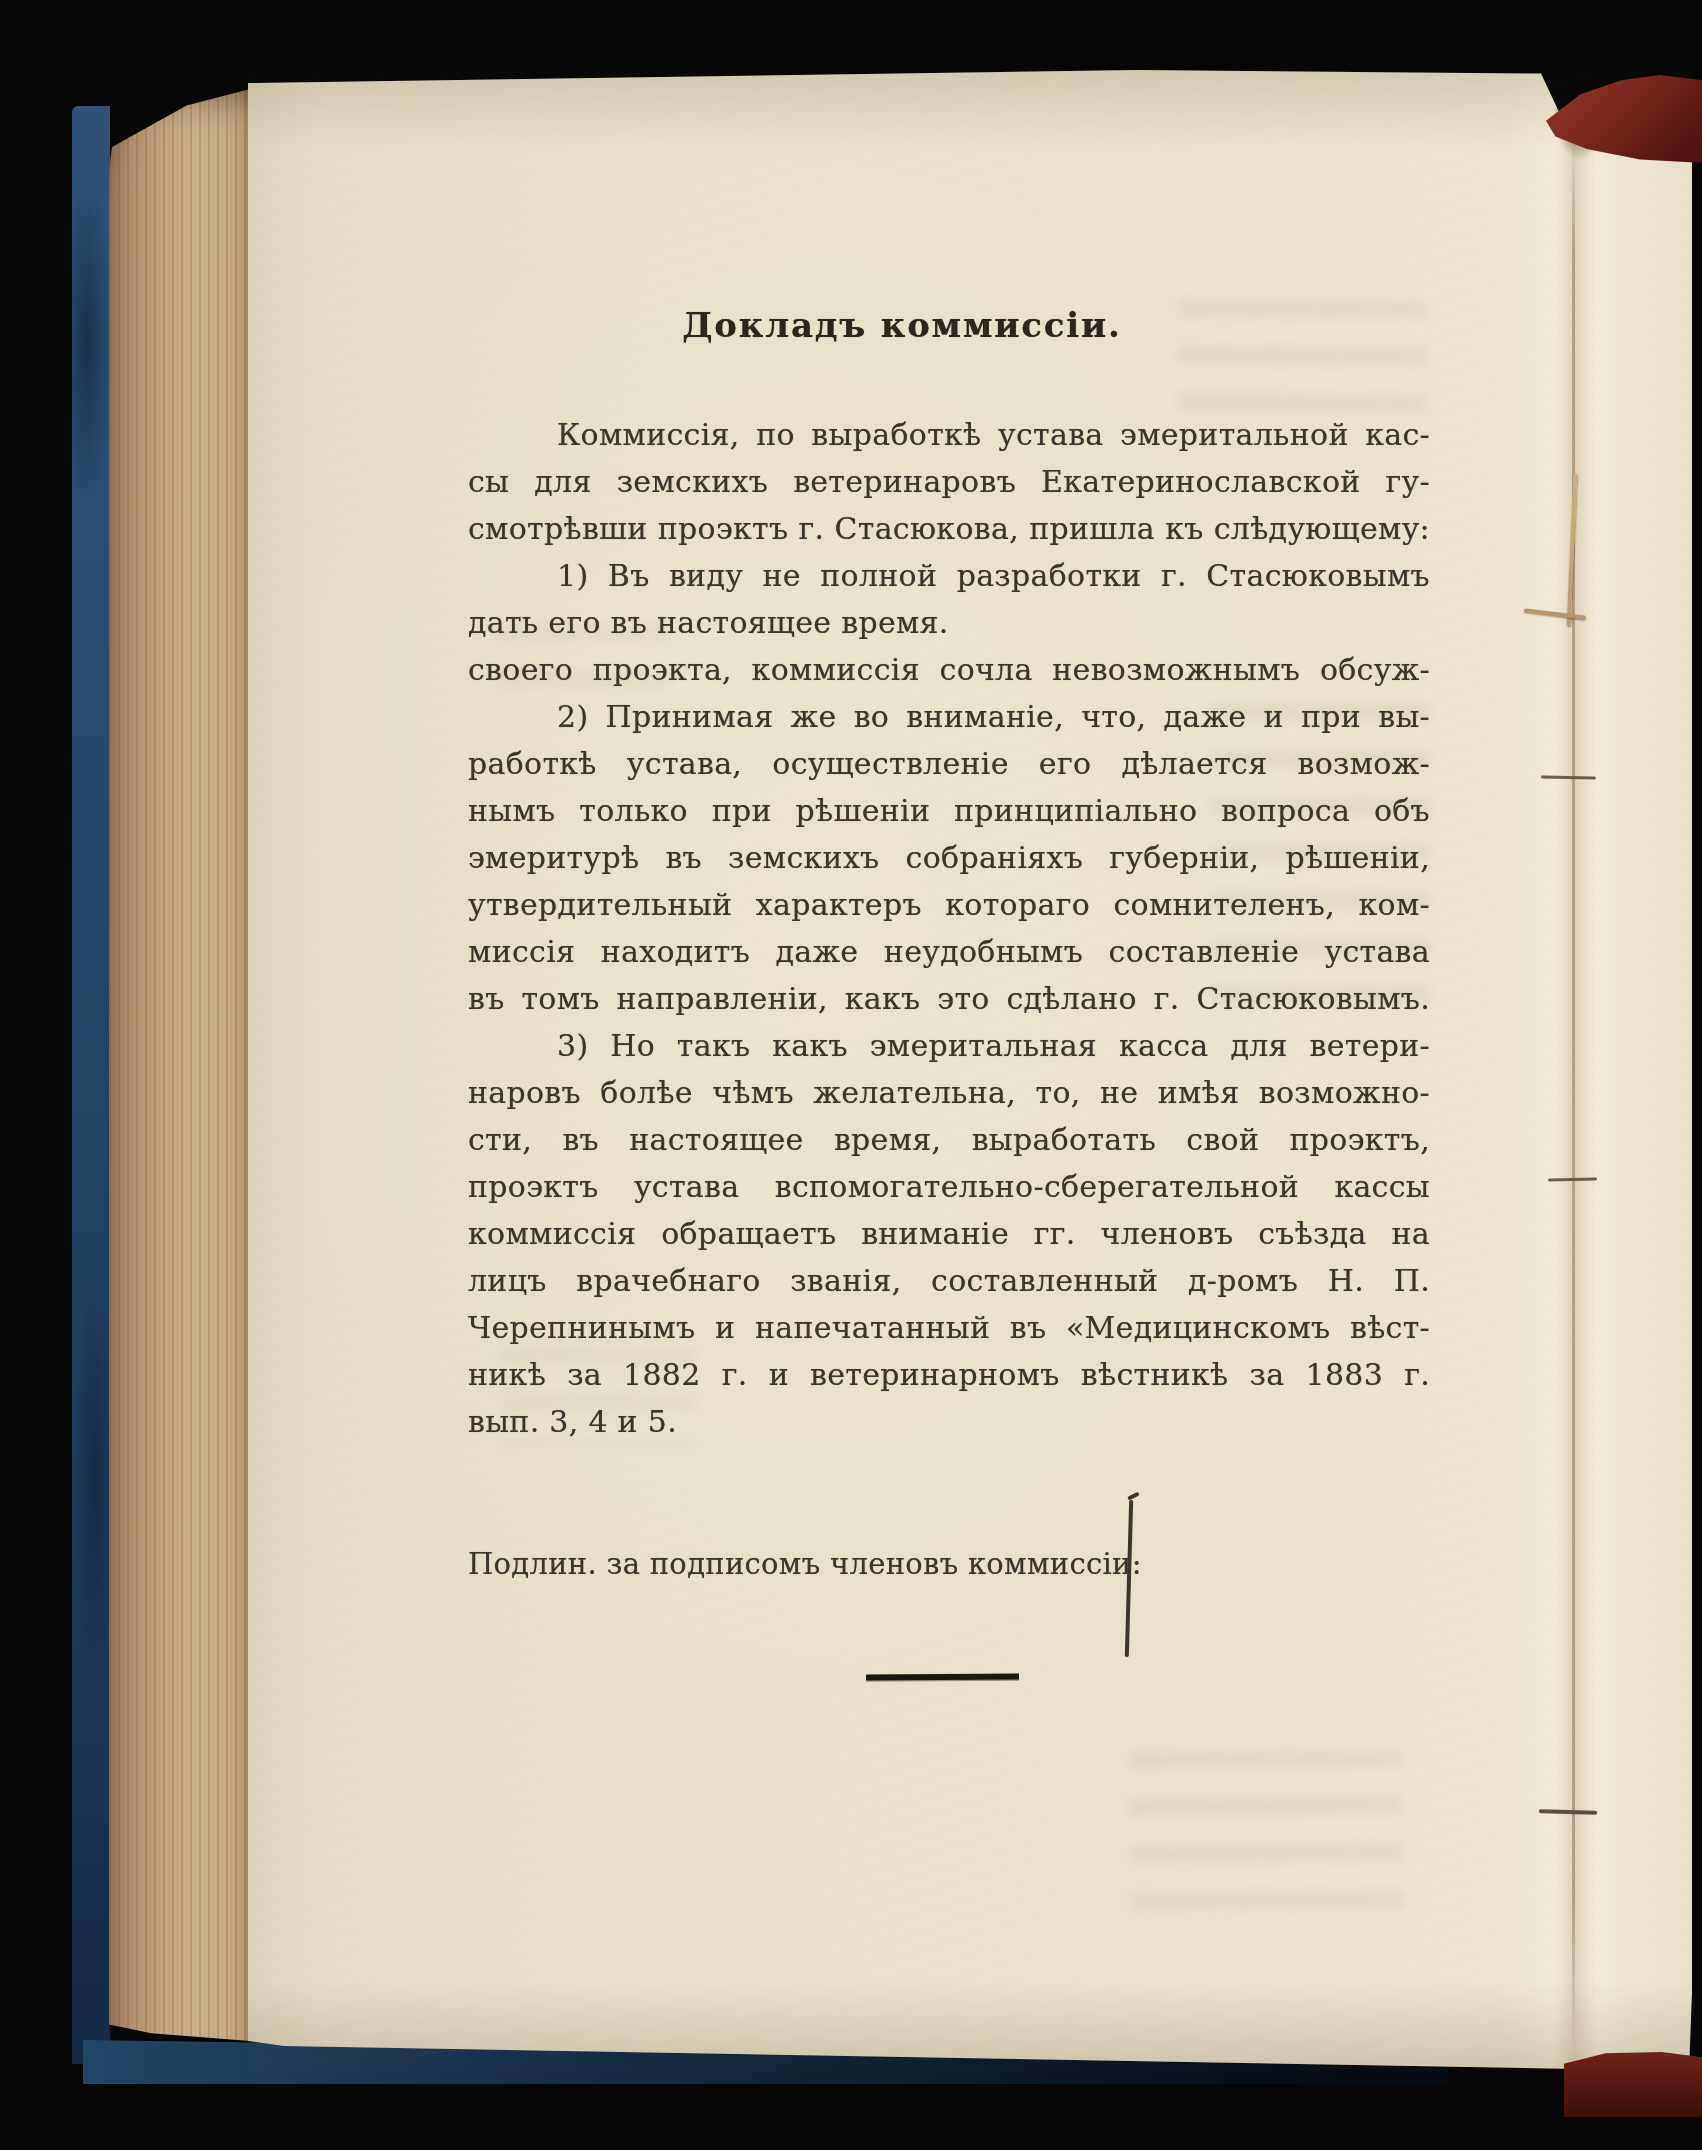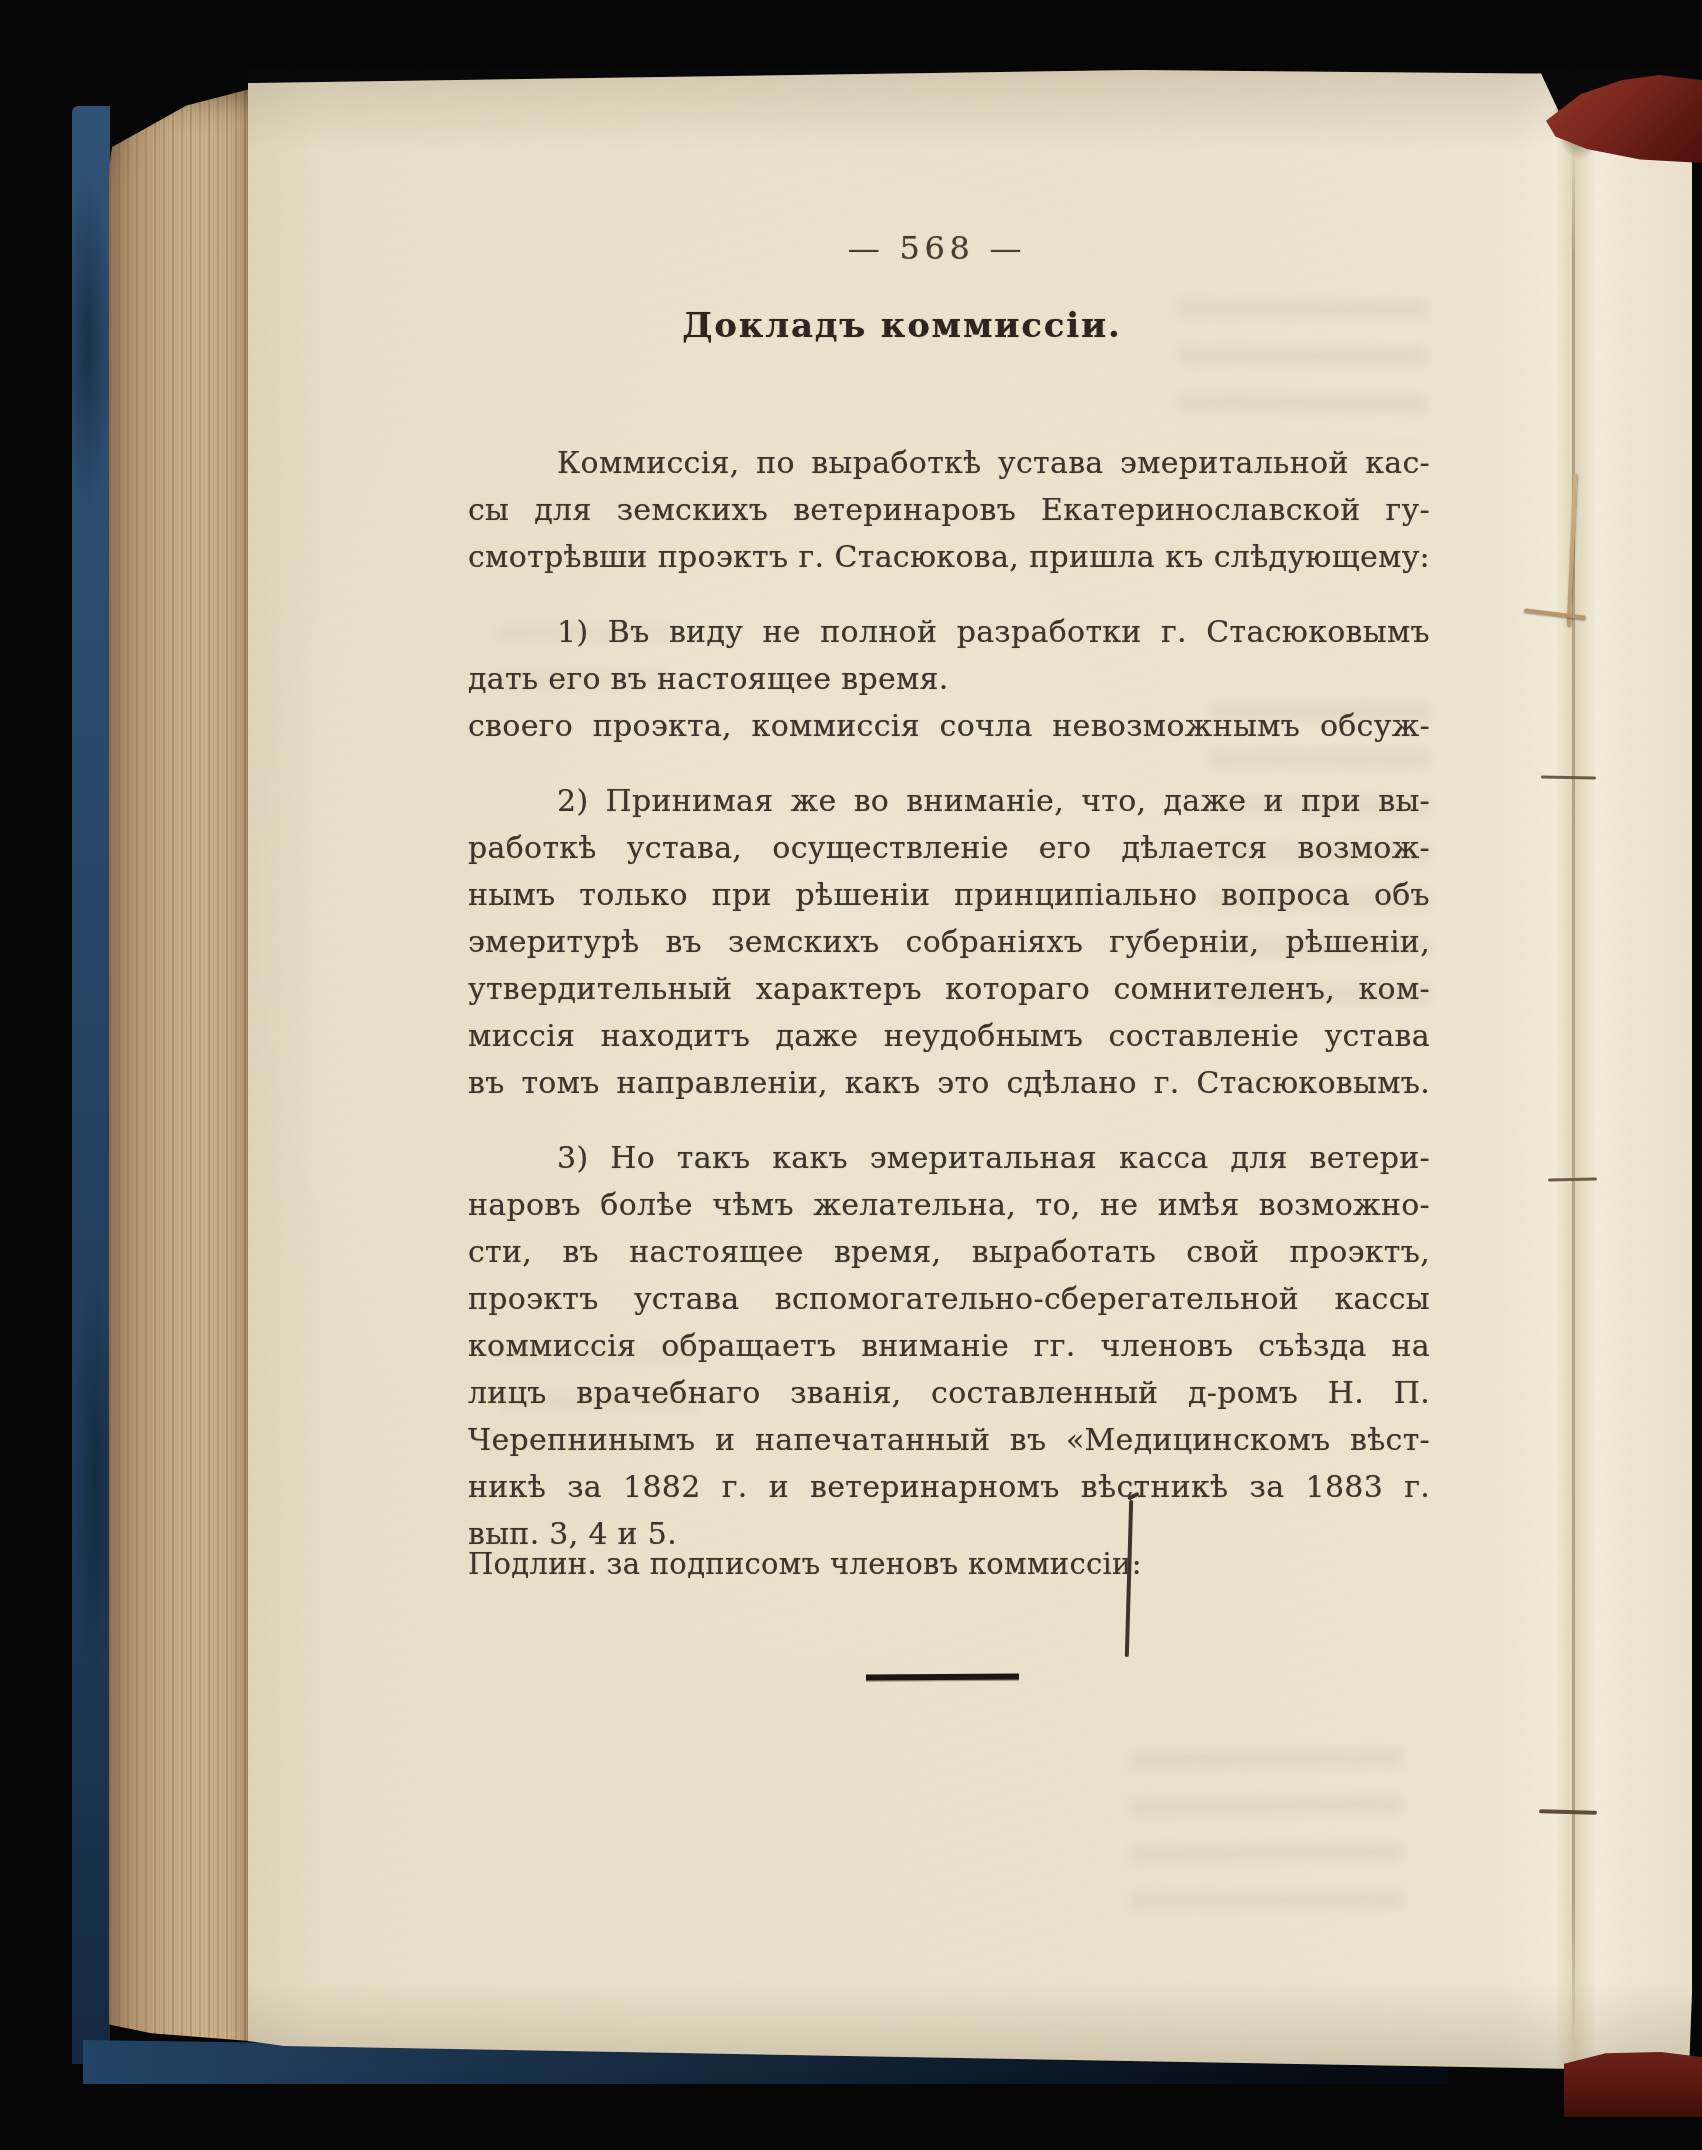--- a/index.html
+++ b/index.html
@@ -91,21 +91,21 @@
     position:absolute;left:380px;top:305px;width:1044px;text-align:center;
     font-size:34px;font-weight:bold;letter-spacing:1.8px;color:#2d261f;
     text-shadow:0 0 0.9px rgba(45,38,30,.6);
   }
   .bodycol{
     position:absolute;left:468px;top:411px;width:962px;
     font-size:30px;line-height:47px;letter-spacing:0.3px;
   }
   .line{height:47px;white-space:nowrap;}
   .line.j{white-space:normal;text-align:justify;text-align-last:justify;}
-  .line.ind{padding-left:89px;margin-top:28px;}
+  .line.ind{padding-left:89px;}
   .sig-label{
     position:absolute;left:468px;top:1547px;font-size:29px;letter-spacing:0.3px;
   }
   .sig-brace{
     position:absolute;left:1127px;top:1500px;width:3.6px;height:157px;
     background:#3c352b;border-radius:1.8px;transform:rotate(1.6deg);
   }
   .sig-brace::before{
     content:"";position:absolute;left:-2.4px;top:-6px;width:12px;height:3.6px;
     background:#3c352b;border-radius:1.8px;transform:rotate(-28deg);
@@ -146,21 +146,20 @@
   <div class="stitch s4"></div>
   <div class="leather-tr"></div>
   <div class="leather-br"></div>
 
   <div class="ghost g1"></div>
   <div class="ghost g2"></div>
   <div class="ghost g3"></div>
   <div class="ghost g4"></div>
   <div class="ghost g5"></div>
 
-  <div class="folio">— 568 —</div>
   <div class="title">Докладъ коммиссіи.</div>
 
   <div class="bodycol ink" id="body-lines">
       <div class="line j ind">Коммиссія, по выработкѣ устава эмеритальной кас-</div>
       <div class="line j">сы для земскихъ ветеринаровъ Екатеринославской гу-</div>
       <div class="line j">смотрѣвши проэктъ г. Стасюкова, пришла къ слѣдующему:</div>
       <div class="line j ind">1) Въ виду не полной разработки г. Стасюковымъ</div>
       <div class="line">дать его въ настоящее время.</div>
       <div class="line j">своего проэкта, коммиссія сочла невозможнымъ обсуж-</div>
       <div class="line j ind">2) Принимая же во вниманіе, что, даже и при вы-</div>

